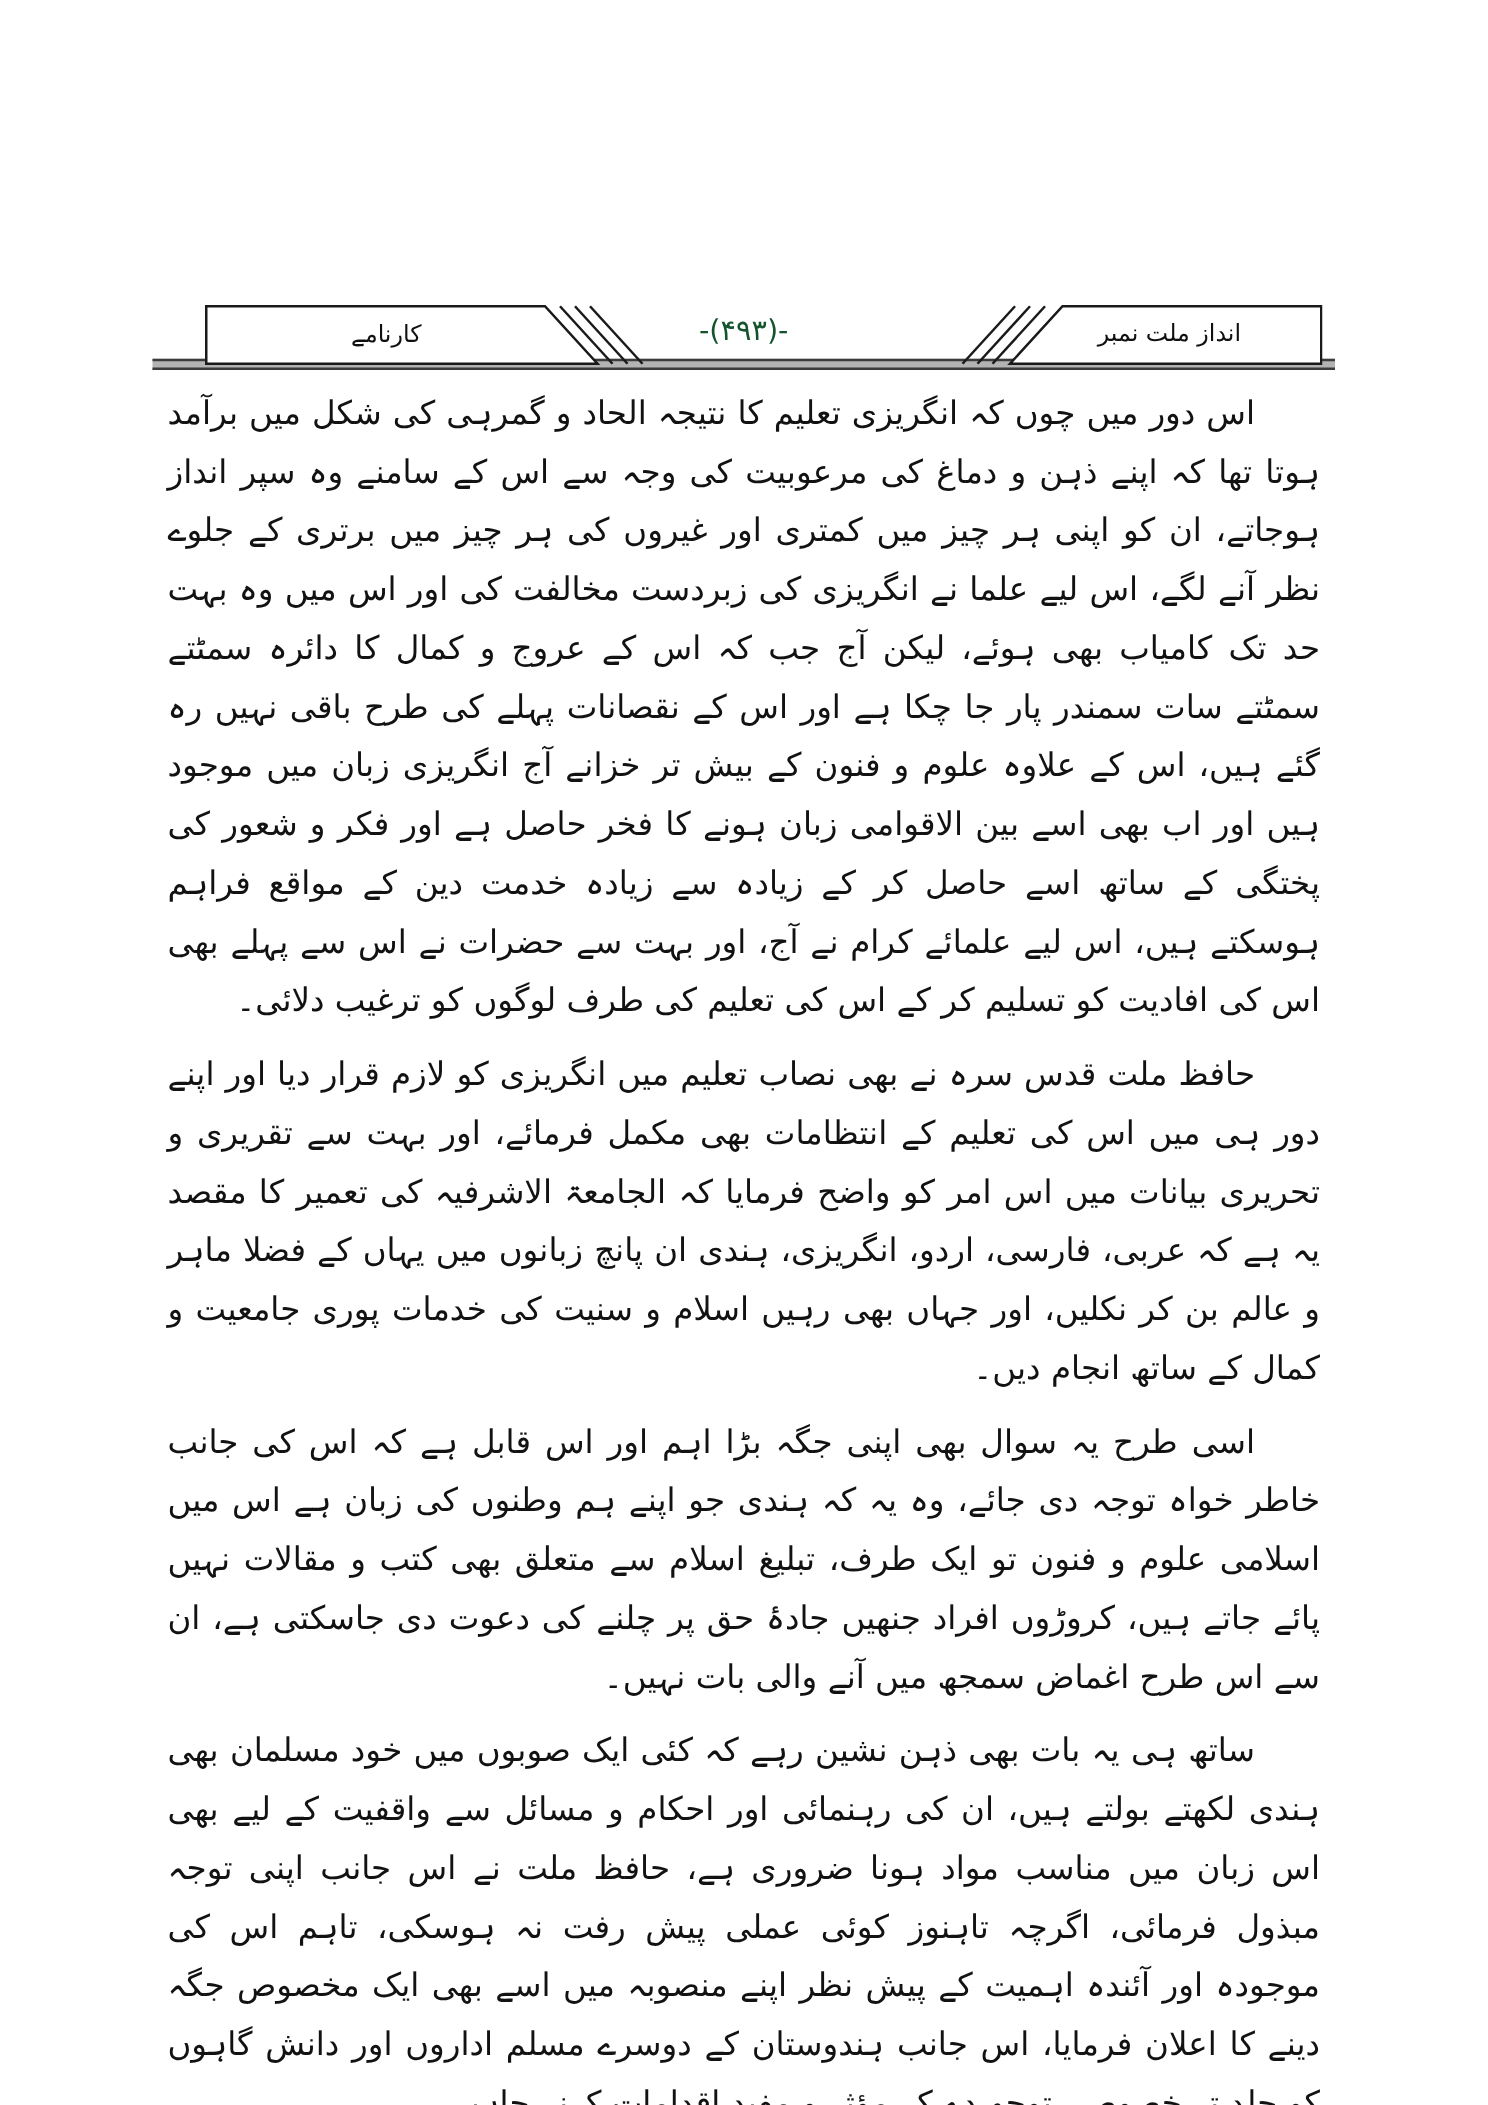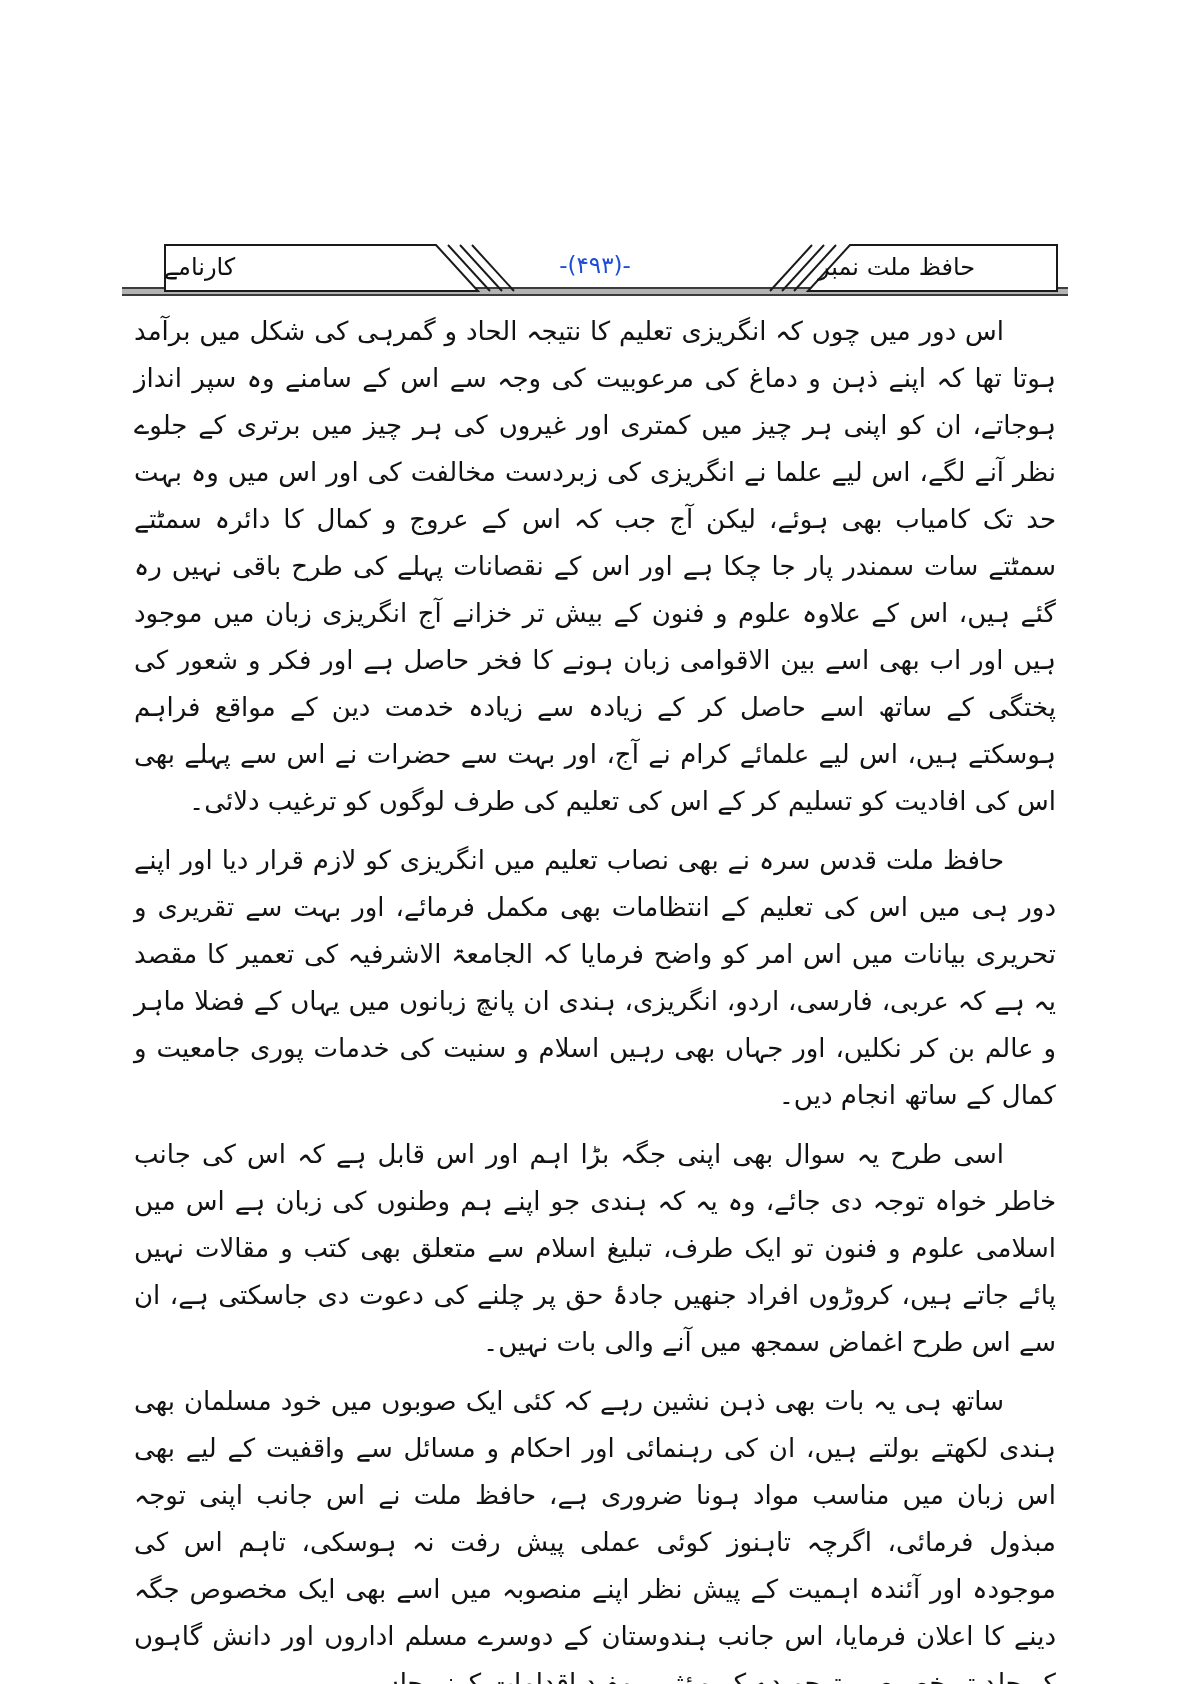--- a/index.html
+++ b/index.html
@@ -51,42 +51,42 @@
     width: 360px;
   }
   .banner-right {
     right: 10px;
     width: 310px;
   }
   .banner-label {
     position: absolute;
     top: 50%;
     transform: translateY(-54%);
-    text-align: left;
-    font-size: 24px;
+    text-align: center;
+    font-size: 19px;
     color: #101010;
     white-space: nowrap;
     direction: rtl;
   }
   .banner-left .banner-label {
     left: 0;
     width: 290px;
   }
   .banner-right .banner-label {
     left: 70px;
     width: 235px;
   }
   .page-number {
     position: absolute;
     left: 0;
     right: 0;
     top: 8px;
     text-align: center;
     font-size: 23px;
-    color: #1d4ed8;
+    color: #14532d;
     z-index: 1;
   }
   
   .body-text {
     position: absolute;
     top: 296px;
     left: 122px;
     width: 946px;
     direction: rtl;
     text-align: justify;
@@ -121,21 +121,21 @@
 
     <div class="page-number">-(۴۹۳)-</div>
 
     <div class="banner banner-right">
       <svg viewBox="0 0 310 48" preserveAspectRatio="none">
         <polygon points="102,1 309,1 309,47 60,47" fill="#ffffff" stroke="#1a1a1a" stroke-width="2"></polygon>
         <line x1="88" y1="1" x2="46" y2="47" stroke="#1a1a1a" stroke-width="2"></line>
         <line x1="76" y1="1" x2="34" y2="47" stroke="#1a1a1a" stroke-width="2"></line>
         <line x1="64" y1="1" x2="22" y2="47" stroke="#1a1a1a" stroke-width="2"></line>
       </svg>
-      <span class="banner-label">حافظ ملت نمبر</span>
+      <span class="banner-label">انداز ملت نمبر</span>
     </div>
 
   </header>
 
   <main class="body-text" dir="rtl">
     <p>اس دور میں چوں کہ انگریزی تعلیم کا نتیجہ الحاد و گمرہی کی شکل میں برآمد ہوتا تھا کہ اپنے ذہن و دماغ کی مرعوبیت کی وجہ سے اس کے سامنے وہ سپر انداز ہوجاتے، ان کو اپنی ہر چیز میں کمتری اور غیروں کی ہر چیز میں برتری کے جلوے نظر آنے لگے، اس لیے علما نے انگریزی کی زبردست مخالفت کی اور اس میں وہ بہت حد تک کامیاب بھی ہوئے، لیکن آج جب کہ اس کے عروج و کمال کا دائرہ سمٹتے سمٹتے سات سمندر پار جا چکا ہے اور اس کے نقصانات پہلے کی طرح باقی نہیں رہ گئے ہیں، اس کے علاوہ علوم و فنون کے بیش تر خزانے آج انگریزی زبان میں موجود ہیں اور اب بھی اسے بین الاقوامی زبان ہونے کا فخر حاصل ہے اور فکر و شعور کی پختگی کے ساتھ اسے حاصل کر کے زیادہ سے زیادہ خدمت دین کے مواقع فراہم ہوسکتے ہیں، اس لیے علمائے کرام نے آج، اور بہت سے حضرات نے اس سے پہلے بھی اس کی افادیت کو تسلیم کر کے اس کی تعلیم کی طرف لوگوں کو ترغیب دلائی۔</p>
     <p>حافظ ملت قدس سرہ نے بھی نصاب تعلیم میں انگریزی کو لازم قرار دیا اور اپنے دور ہی میں اس کی تعلیم کے انتظامات بھی مکمل فرمائے، اور بہت سے تقریری و تحریری بیانات میں اس امر کو واضح فرمایا کہ الجامعۃ الاشرفیہ کی تعمیر کا مقصد یہ ہے کہ عربی، فارسی، اردو، انگریزی، ہندی ان پانچ زبانوں میں یہاں کے فضلا ماہر و عالم بن کر نکلیں، اور جہاں بھی رہیں اسلام و سنیت کی خدمات پوری جامعیت و کمال کے ساتھ انجام دیں۔</p>
     <p>اسی طرح یہ سوال بھی اپنی جگہ بڑا اہم اور اس قابل ہے کہ اس کی جانب خاطر خواہ توجہ دی جائے، وہ یہ کہ ہندی جو اپنے ہم وطنوں کی زبان ہے اس میں اسلامی علوم و فنون تو ایک طرف، تبلیغ اسلام سے متعلق بھی کتب و مقالات نہیں پائے جاتے ہیں، کروڑوں افراد جنھیں جادۂ حق پر چلنے کی دعوت دی جاسکتی ہے، ان سے اس طرح اغماض سمجھ میں آنے والی بات نہیں۔</p>
     <p>ساتھ ہی یہ بات بھی ذہن نشین رہے کہ کئی ایک صوبوں میں خود مسلمان بھی ہندی لکھتے بولتے ہیں، ان کی رہنمائی اور احکام و مسائل سے واقفیت کے لیے بھی اس زبان میں مناسب مواد ہونا ضروری ہے، حافظ ملت نے اس جانب اپنی توجہ مبذول فرمائی، اگرچہ تاہنوز کوئی عملی پیش رفت نہ ہوسکی، تاہم اس کی موجودہ اور آئندہ اہمیت کے پیش نظر اپنے منصوبہ میں اسے بھی ایک مخصوص جگہ دینے کا اعلان فرمایا، اس جانب ہندوستان کے دوسرے مسلم اداروں اور دانش گاہوں کو جلد تر خصوصی توجہ دے کر مؤثر و مفید اقدامات کرنے چاہیے۔</p>
     <p>قلم کی طاقت ایک مسلم حقیقت ہے، بالخصوص اس دور جدید کے ذرائع نشر و اشاعت میں اسے سب سے ہمہ گیر، طاقت ور، موثر، دور رس اور دیرپا مانا گیا ہے اور دنیا کی متمدن قوموں میں اس کے ذریعہ ذہنوں پر قبضہ</p>

